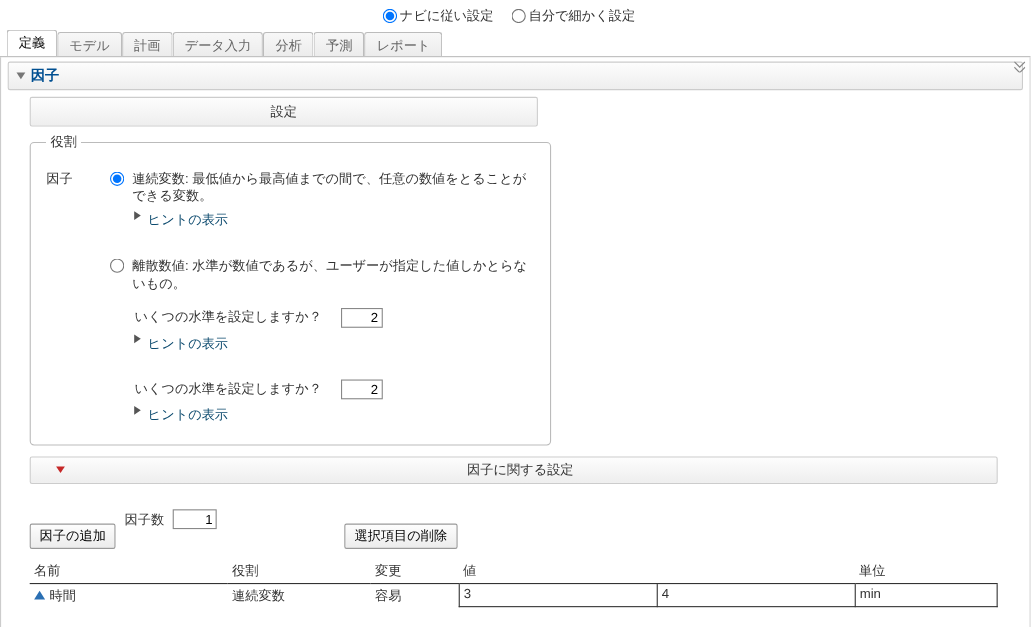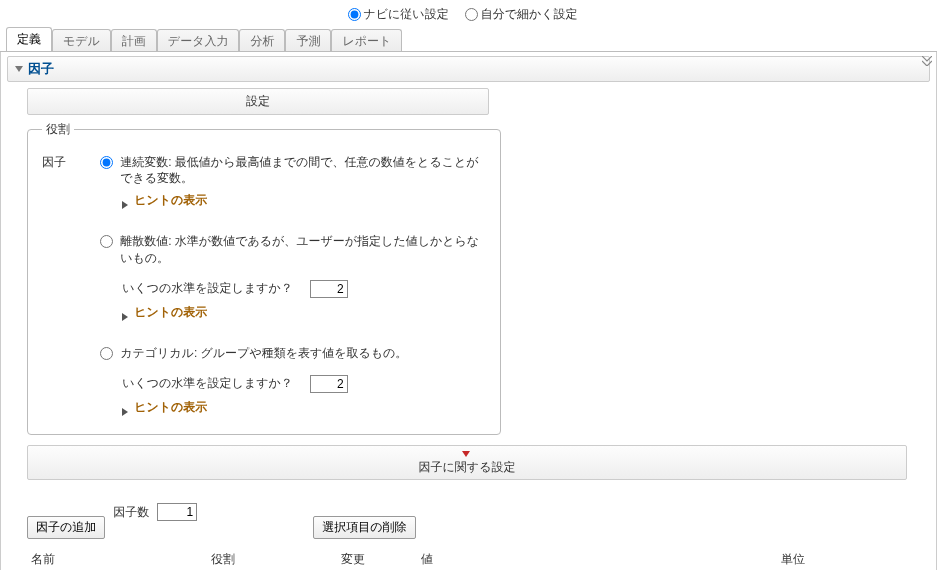--- a/index.html
+++ b/index.html
@@ -139,25 +139,24 @@
     margin-left: 22px;
     margin-top: 14px;
     display: flex;
     align-items: center;
     gap: 17px;
   }
   .opt-sub2 {
     margin-left: 22px;
     margin-top: 6px;
     display: flex;
-    align-items: flex-end;
+    align-items: flex-start;
     gap: 4px;
-    color: #a16207;
+    color: #0c4a6e;
     cursor: pointer;
-    font-weight: bold;
   }
   .hint-tri {
     width: 0; height: 0;
     border-left: 6px solid #555;
     border-top: 4px solid transparent;
     border-bottom: 4px solid transparent;
     margin-right: 2px;
   }
   .level-input {
     width: 30px;
@@ -172,21 +171,20 @@
     margin: 6px 0 0 20px;
     width: 880px;
   }
   .factors-header {
     background: linear-gradient(#fdfdfd,#eeeeee);
     border: 1px solid #ccc;
     padding: 3px 22px;
     border-radius: 2px;
     display: flex;
     align-items: center;
-    flex-direction: column;
   }
   .red-square {
     width: 10px; height: 10px;
     display:inline-flex; align-items:center; justify-content:center;
     margin-right: 2px;
   }
   .factors-header-title {
     flex: 1;
     text-align: center;
   }
@@ -323,24 +321,20 @@
             <span>いくつの水準を設定しますか？</span>
             <input class="level-input" value="2" style="">
           </div>
           <div class="opt-sub2">
             <span class="hint-tri"></span>
             <span>ヒントの表示</span>
           </div>
         </div>
 
         <div class="opt">
-          <div class="opt-line1">
-            <input type="radio" name="factor-role" style="">
-            <span class="opt-desc">カテゴリカル: グループや種類を表す値を取るもの。</span>
-          </div>
           <div class="opt-sub">
             <span>いくつの水準を設定しますか？</span>
             <input class="level-input" value="2" style="">
           </div>
           <div class="opt-sub2">
             <span class="hint-tri"></span>
             <span>ヒントの表示</span>
           </div>
         </div>
 

